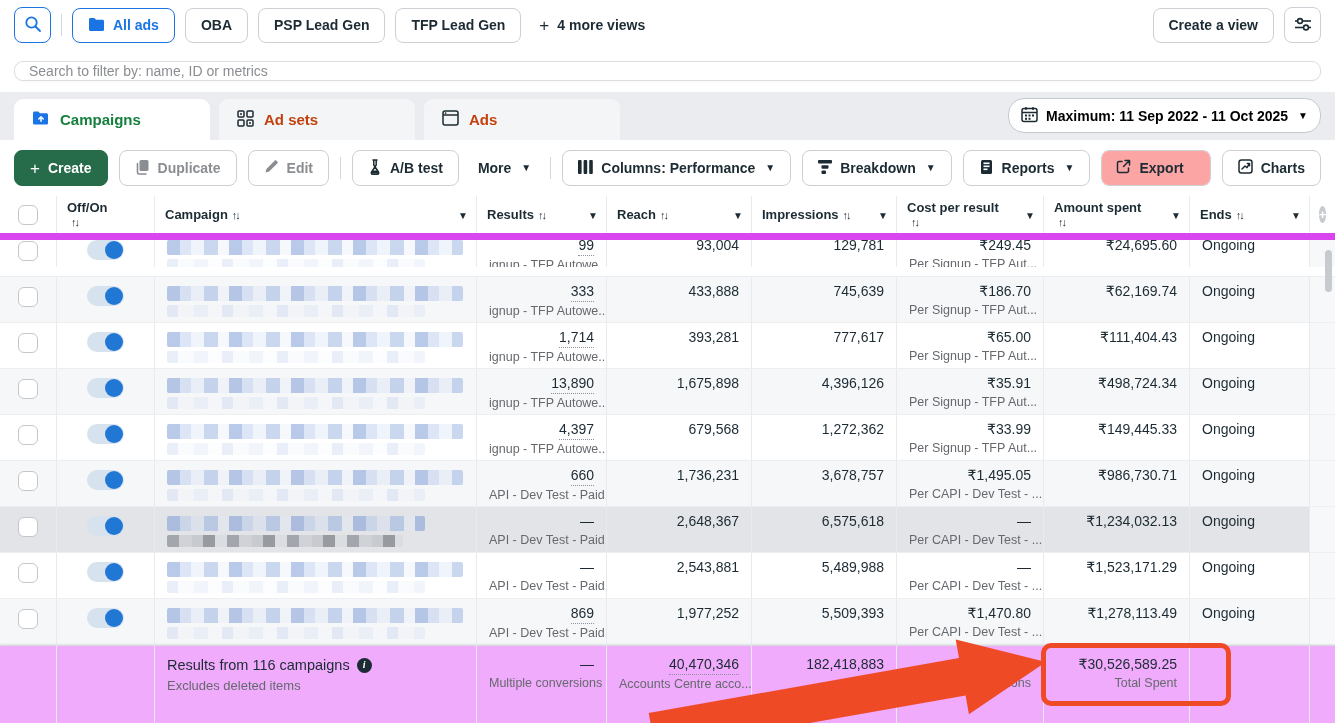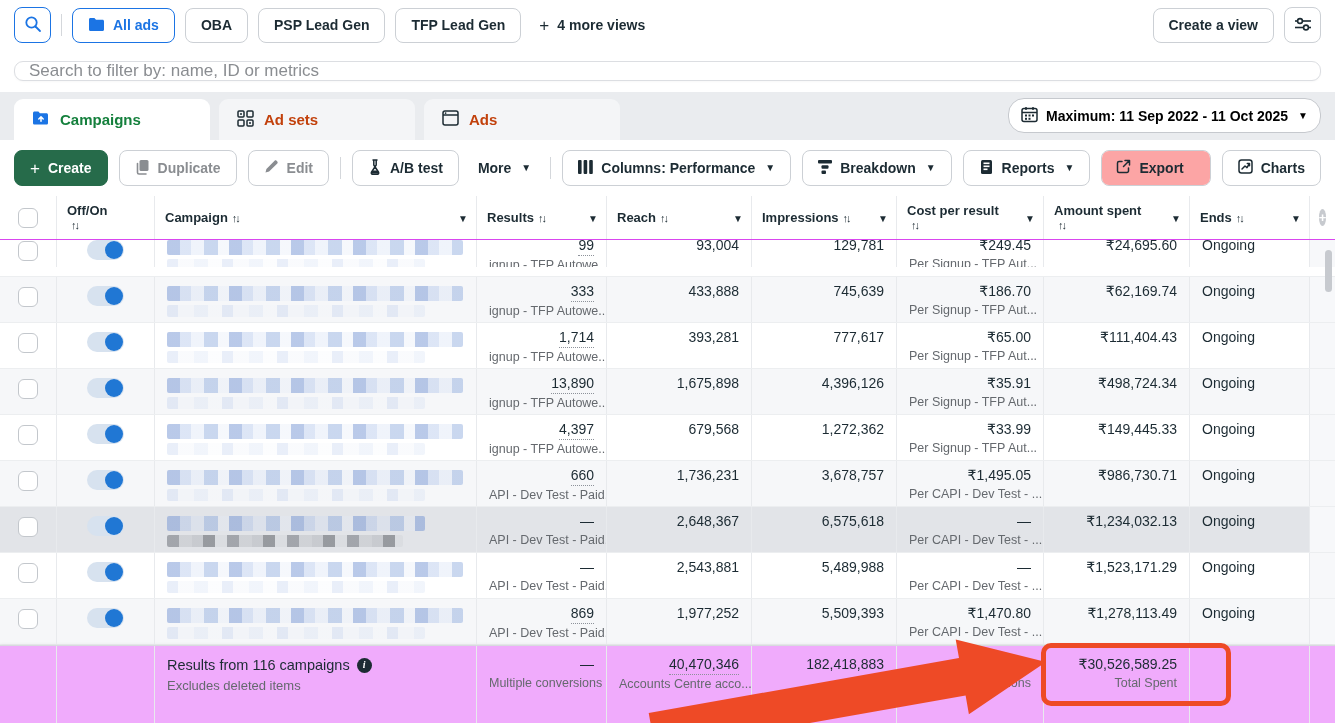--- a/index.html
+++ b/index.html
@@ -17,21 +17,21 @@
   .ghostbtn { display:flex; align-items:center; gap:8px; font-size:14px; font-weight:600; color:#1c2b33;
     background:none; border:none; cursor:pointer; padding:0 8px; height:35px; white-space:nowrap; }
   .spacer { flex:1 1 auto; }
   .plus-glyph { font-size:17px; font-weight:400; line-height:1; }
   .slidersbtn { width:37px; height:36px; border:1px solid #ccd0d5; border-radius:8px; background:#fff;
     display:flex; align-items:center; justify-content:center; cursor:pointer; }
 
   
   .searchrow { height:42px; padding:0 14px; display:flex; align-items:center; background:#fff; }
   .searchrow input { width:100%; height:20px; border:1px solid #dcdee2; border-radius:9px; padding:0 14px;
-    font-size:17px; color:#0f766e; outline:none; box-shadow:0 1px 2px rgba(0,0,0,.03); }
+    font-size:14px; color:#0f766e; outline:none; box-shadow:0 1px 2px rgba(0,0,0,.03); }
   .searchrow input::placeholder { color:#8a8d91; }
 
   
   .tabstrip { height:48px; background:#eaecef; display:flex; align-items:flex-end; padding:0 14px; }
   .ltab { height:41px; width:196px; border-radius:9px 9px 0 0; display:flex; align-items:center; gap:10px;
     padding:0 18px; font-size:15px; font-weight:700; color:#c2410c; background:#f4f5f7; margin-right:9px; cursor:pointer; }
   .ltab.active { background:#fff; color:#15803d; }
   .daterange { margin-left:auto; margin-bottom:7px; height:35px; background:#fff; border:1px solid #c6c9ce;
     border-radius:16px; display:flex; align-items:center; gap:8px; padding:0 12px; font-size:14px; font-weight:700; cursor:pointer; }
 
@@ -41,21 +41,21 @@
     display:flex; align-items:center; gap:8px; font-size:14px; font-weight:600; color:#1c2b33; cursor:pointer; white-space:nowrap; }
   .tbtn.disabled { color:#8a8d91; }
   .tbtn.green { background:#266b4a; border-color:#266b4a; color:#fff; font-weight:700; }
   .caret { font-size:10px; line-height:1; color:inherit; margin-left:2px; }
   .split { display:flex; align-items:stretch; border:1px solid #ccd0d5; border-radius:8px; height:36px; overflow:hidden; }
   .split .seg { display:flex; align-items:center; gap:8px; padding:0 14px; font-size:14px; font-weight:600; cursor:pointer; background:#fca5a5; }
   .split .segdiv { width:1px; background:#ccd0d5; }
 
   
   .grid { display:grid; grid-template-columns:57px 98px 322px 130px 145px 145px 147px 146px 120px 25px; }
-  .thead { height:44px; border-bottom:1px solid #d946ef; background:#fff; }
+  .thead { height:44px; border-bottom:7px solid #d946ef; background:#fff; }
   .hcell { position:relative; display:flex; align-items:center; font-size:13px; font-weight:700;
     padding:2px 10px 2px 10px; border-right:1px solid #e8eaed; }
   .hcell .lines { line-height:1.25; }
   .hcell .sort { font-size:11px; letter-spacing:-2px; font-weight:400; margin-left:4px; }
   .hcell .hcaret { position:absolute; right:8px; top:50%; transform:translateY(-50%); font-size:10px; }
   .gutter-h { display:flex; align-items:center; justify-content:center; border-right:none; }
   .pluscircle { width:17px; height:17px; border-radius:50%; background:#c7cacf; color:#fff; font-size:13px;
     line-height:17px; text-align:center; font-weight:700; cursor:pointer; }
 
   .trow { height:46px; border-bottom:1px solid #eceef0; background:#fff; }

